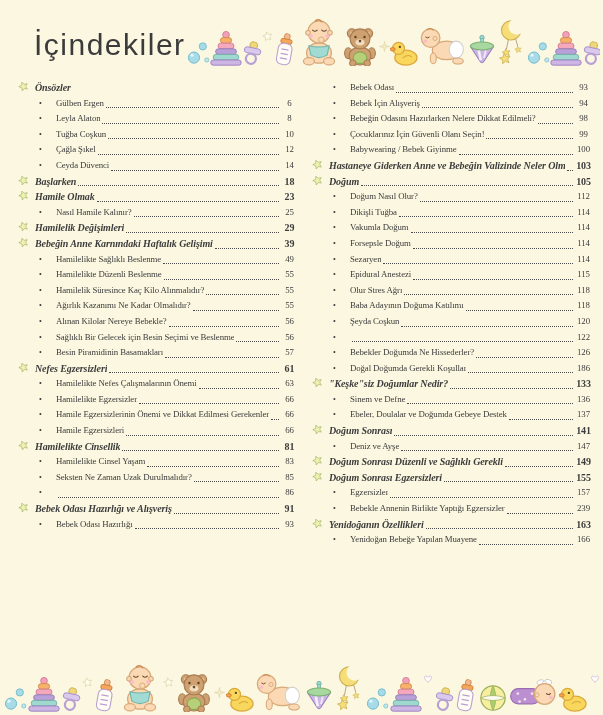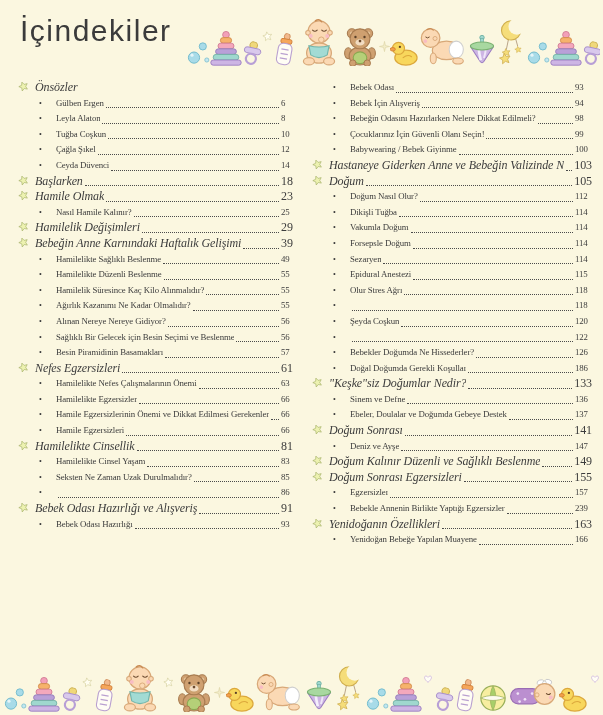--- a/index.html
+++ b/index.html
@@ -2,21 +2,21 @@
 <html><head>
 <meta charset="utf-8">
 <style>
   html,body{margin:0;padding:0;background:#e8e8e8;}
   .page{
     position:relative;width:603px;height:715px;margin:0 auto;
     background:#fbf7e0;overflow:hidden;
     font-family:"Liberation Serif",serif;color:#3c3c3c;
   }
   .title{
-    position:absolute;left:18px;top:12px;margin:2px;
+    position:absolute;left:18px;top:12px;margin:16px;
     font-family:"Liberation Sans","DejaVu Sans",sans-serif;
     font-weight:normal;font-size:30px;letter-spacing:1.5px;color:#3b3b3b;
   }
   .border{
     position:absolute;display:flex;justify-content:space-between;
     align-items:flex-end;overflow:hidden;pointer-events:none;
   }
   .border.top{left:186px;right:3px;top:4px;height:62px;}
   .border.bottom{left:3px;right:3px;bottom:3px;height:66px;}
   .deco{flex:none;display:block;}
@@ -39,31 +39,31 @@
     position:absolute;left:18px;right:11px;top:80px;bottom:70px;
     display:flex;gap:14px;
   }
   .col{flex:1 1 0;min-width:0;}
   .toc-group{margin-top:0;}
   .toc-group:first-child{margin-top:0;}
   .toc-row{
     display:flex;align-items:baseline;height:15.6px;line-height:15.6px;
     font-size:8.8px;letter-spacing:-0.1px;
   }
-  .toc-row.section{font-weight:normal;font-style:italic;font-size:12px;}
+  .toc-row.section{font-weight:bold;font-style:italic;font-size:10px;}
   .toc-row.item{padding-left:21px;}
   .marker{flex:none;width:17px;}
   .marker.dot{font-size:8px;}
   .marker.star svg{width:11px;height:11px;vertical-align:-1px;}
   .label{flex:0 1 auto;white-space:nowrap;overflow:hidden;}
   .leader{
     flex:1 1 6px;min-width:6px;border-bottom:1.2px dotted #4b4b4b;
     align-self:flex-end;margin:0 2px 3px 2px;
   }
-  .page-num{flex:none;min-width:17px;text-align:left;font-style:normal;}
+  .page-num{flex:none;min-width:17px;text-align:center;font-style:normal;}
   .symdefs{position:absolute;width:0;height:0;overflow:hidden;}
 </style>
 </head>
 <body>
 
 <svg class="symdefs" xmlns="http://www.w3.org/2000/svg" aria-hidden="true">
   <symbol id="sym-star-bullet" viewBox="0 0 20 20">
     <polygon points="8.5,1.6 11.8,6.4 17.5,6.0 14.0,10.6 16.1,15.9 10.7,13.9 6.3,17.6 6.5,11.9 1.6,8.8 7.1,7.2" fill="#edf2b0" stroke="#9aa85a" stroke-width="1" stroke-linejoin="round" transform="rotate(-10 10 10)"></polygon>
   </symbol>
   <symbol id="sym-star-small" viewBox="0 0 20 20">
@@ -342,21 +342,21 @@
             <span class="page-num">55</span>
           </div>
           <div class="toc-row item">
             <span class="marker dot">•</span>
             <span class="label">Ağırlık Kazanımı Ne Kadar Olmalıdır?</span>
             <span class="leader"></span>
             <span class="page-num">55</span>
           </div>
           <div class="toc-row item">
             <span class="marker dot">•</span>
-            <span class="label">Alınan Nereye Nereye Gidiyor?</span>
+            <span class="label">Alınan Kilolar Nereye Bebekle?</span>
             <span class="leader"></span>
             <span class="page-num">56</span>
           </div>
           <div class="toc-row item">
             <span class="marker dot">•</span>
             <span class="label">Sağlıklı Bir Gelecek için Besin Seçimi ve Beslenme</span>
             <span class="leader"></span>
             <span class="page-num">56</span>
           </div>
           <div class="toc-row item">
@@ -533,20 +533,21 @@
             <span class="page-num">115</span>
           </div>
           <div class="toc-row item">
             <span class="marker dot">•</span>
             <span class="label">Olur Stres Ağrı</span>
             <span class="leader"></span>
             <span class="page-num">118</span>
           </div>
           <div class="toc-row item">
             <span class="marker dot">•</span>
+            <span class="label">Baba Adayının Doğuma Katılımı</span>
             <span class="leader"></span>
             <span class="page-num">118</span>
           </div>
           <div class="toc-row item">
             <span class="marker dot">•</span>
             <span class="label">Şeyda Coşkun</span>
             <span class="leader"></span>
             <span class="page-num">120</span>
           </div>
           <div class="toc-row item">
@@ -603,21 +604,21 @@
             <span class="label">Deniz ve Ayşe</span>
             <span class="leader"></span>
             <span class="page-num">147</span>
           </div>
         </div>
         <div class="toc-group">
           <div class="toc-row section">
             <span class="marker star"><svg>
                 <use href="#sym-star-bullet"></use>
               </svg></span>
-            <span class="label">Doğum Kalınır Düzenli ve Sağlıklı Beslenme</span>
+            <span class="label">Doğum Sonrası Düzenli ve Sağlıklı Gerekli</span>
             <span class="leader"></span>
             <span class="page-num">149</span>
           </div>
         </div>
         <div class="toc-group">
           <div class="toc-row section">
             <span class="marker star"><svg>
                 <use href="#sym-star-bullet"></use>
               </svg></span>
             <span class="label">Doğum Sonrası Egzersizleri</span>

